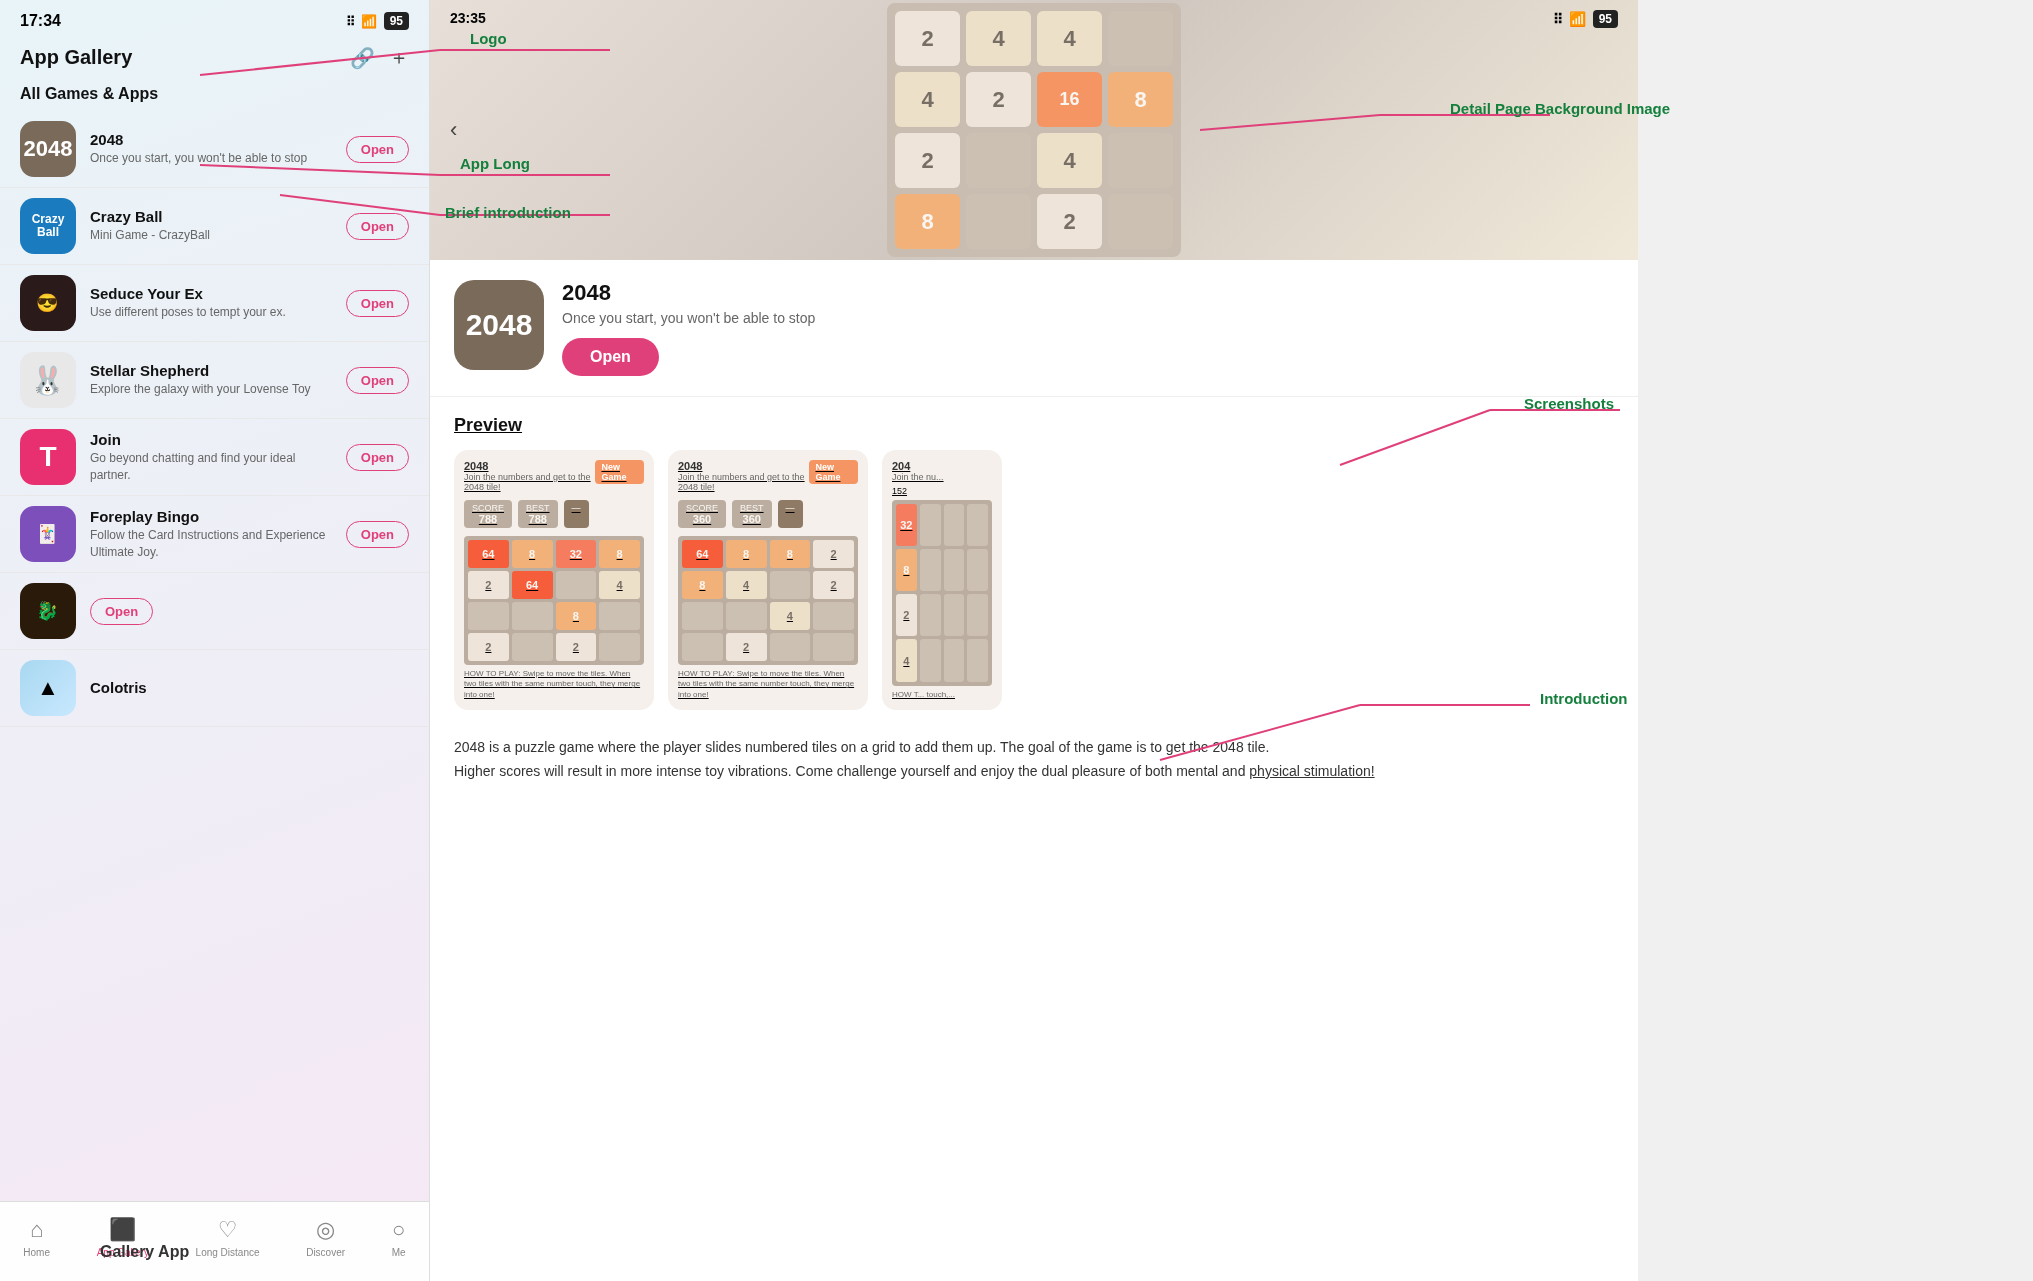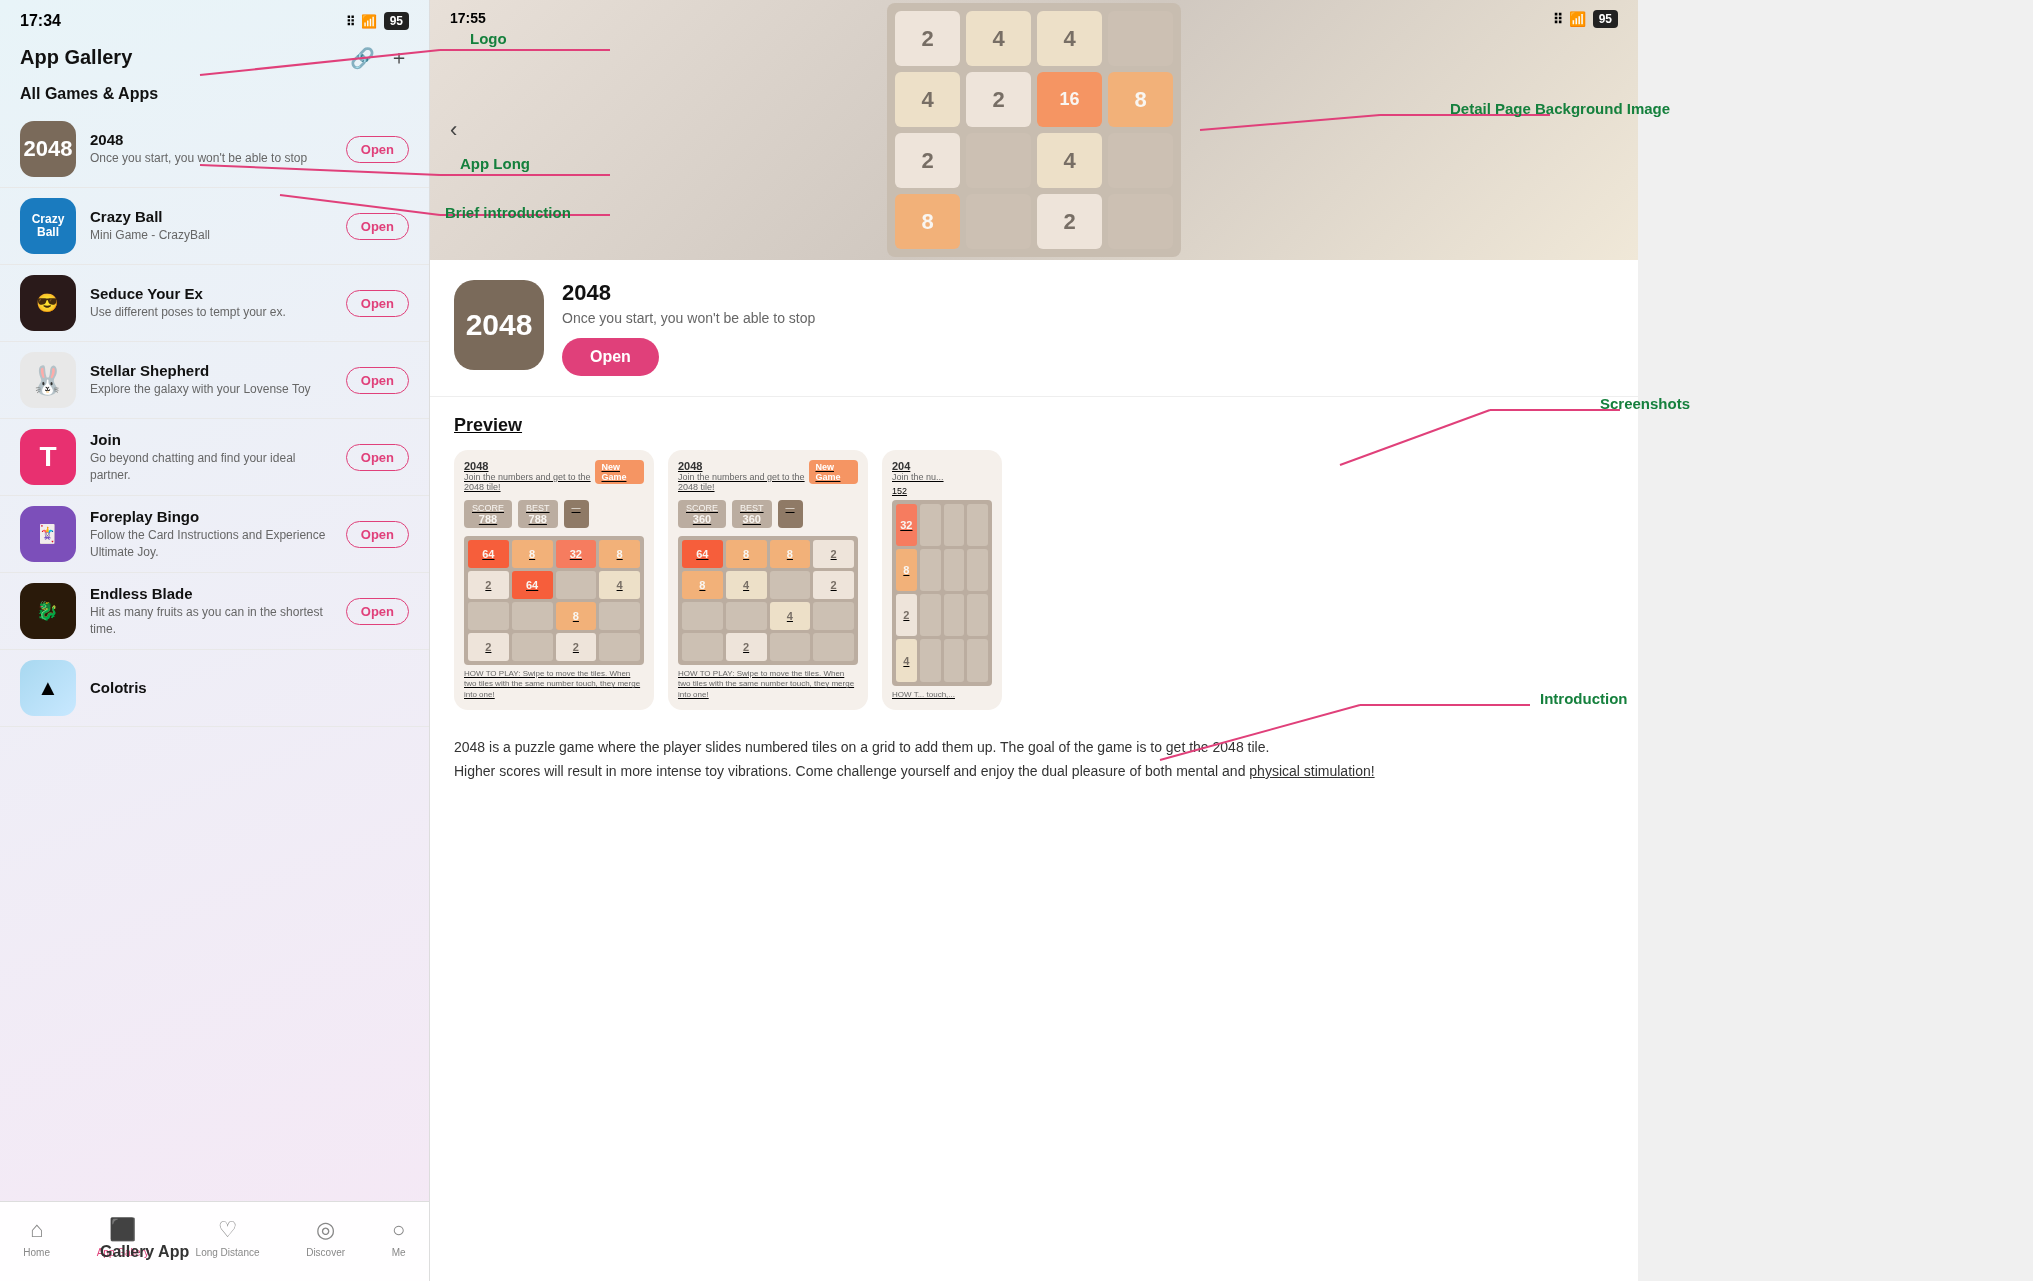--- a/index.html
+++ b/index.html
@@ -461,24 +461,20 @@
         <div class="app-icon app-icon-foreplay">🃏</div>
         <div class="app-info">
           <div class="app-name">Foreplay Bingo</div>
           <div class="app-desc">Follow the Card Instructions and Experience Ultimate Joy.</div>
         </div>
         <button class="open-btn">Open</button>
       </div>
 
       <div class="app-item">
         <div class="app-icon app-icon-endless">🐉</div>
-        <div class="app-info">
-          <div class="app-name">Endless Blade</div>
-          <div class="app-desc">Hit as many fruits as you can in the shortest time.</div>
-        </div>
         <button class="open-btn">Open</button>
       </div>
 
       <div class="app-item">
         <div class="colotris-icon">▲</div>
         <div class="app-info">
           <div class="app-name">Colotris</div>
           <div class="app-desc"></div>
         </div>
       </div>
@@ -507,21 +503,21 @@
         <span>Me</span>
       </div>
     </div>
   </div>
 
   <div class="right-panel">
 
     <div class="detail-header-img">
 
       <div class="detail-status-bar">
-        <span>17:55</span>
+        <span>23:35</span>
         <div style="display:flex;gap:6px;align-items:center;">
           <span>⠿</span>
           <span>📶</span>
           <span style="background:#222;color:#fff;border-radius:4px;padding:2px 6px;font-size:12px;font-weight:700;">95</span>
         </div>
       </div>
 
       <div class="detail-back">‹</div>
 
       <div class="game-board-preview">
@@ -709,20 +705,20 @@
     </svg>
 
     <span class="ann-label" style="top:30px; left:470px;">Logo</span>
 
     <span class="ann-label" style="top:155px; left:460px;">App Long</span>
 
     <span class="ann-label" style="top:204px; left:445px;">Brief introduction</span>
 
     <span class="ann-label" style="top:100px; left:1450px;">Detail Page Background Image</span>
 
-    <span class="ann-label" style="top:395px; left:1600px;">Screenshots</span>
+    <span class="ann-label" style="top:395px; left:1524px;">Screenshots</span>
 
     <span class="ann-label" style="top:690px; left:1540px;">Introduction</span>
 
     <span style="position:absolute; bottom:20px; left:100px; font-size:16px; font-weight:600; color:#333;">Gallery App</span>
   </div>
 
 </div>
 
 </body></html>

